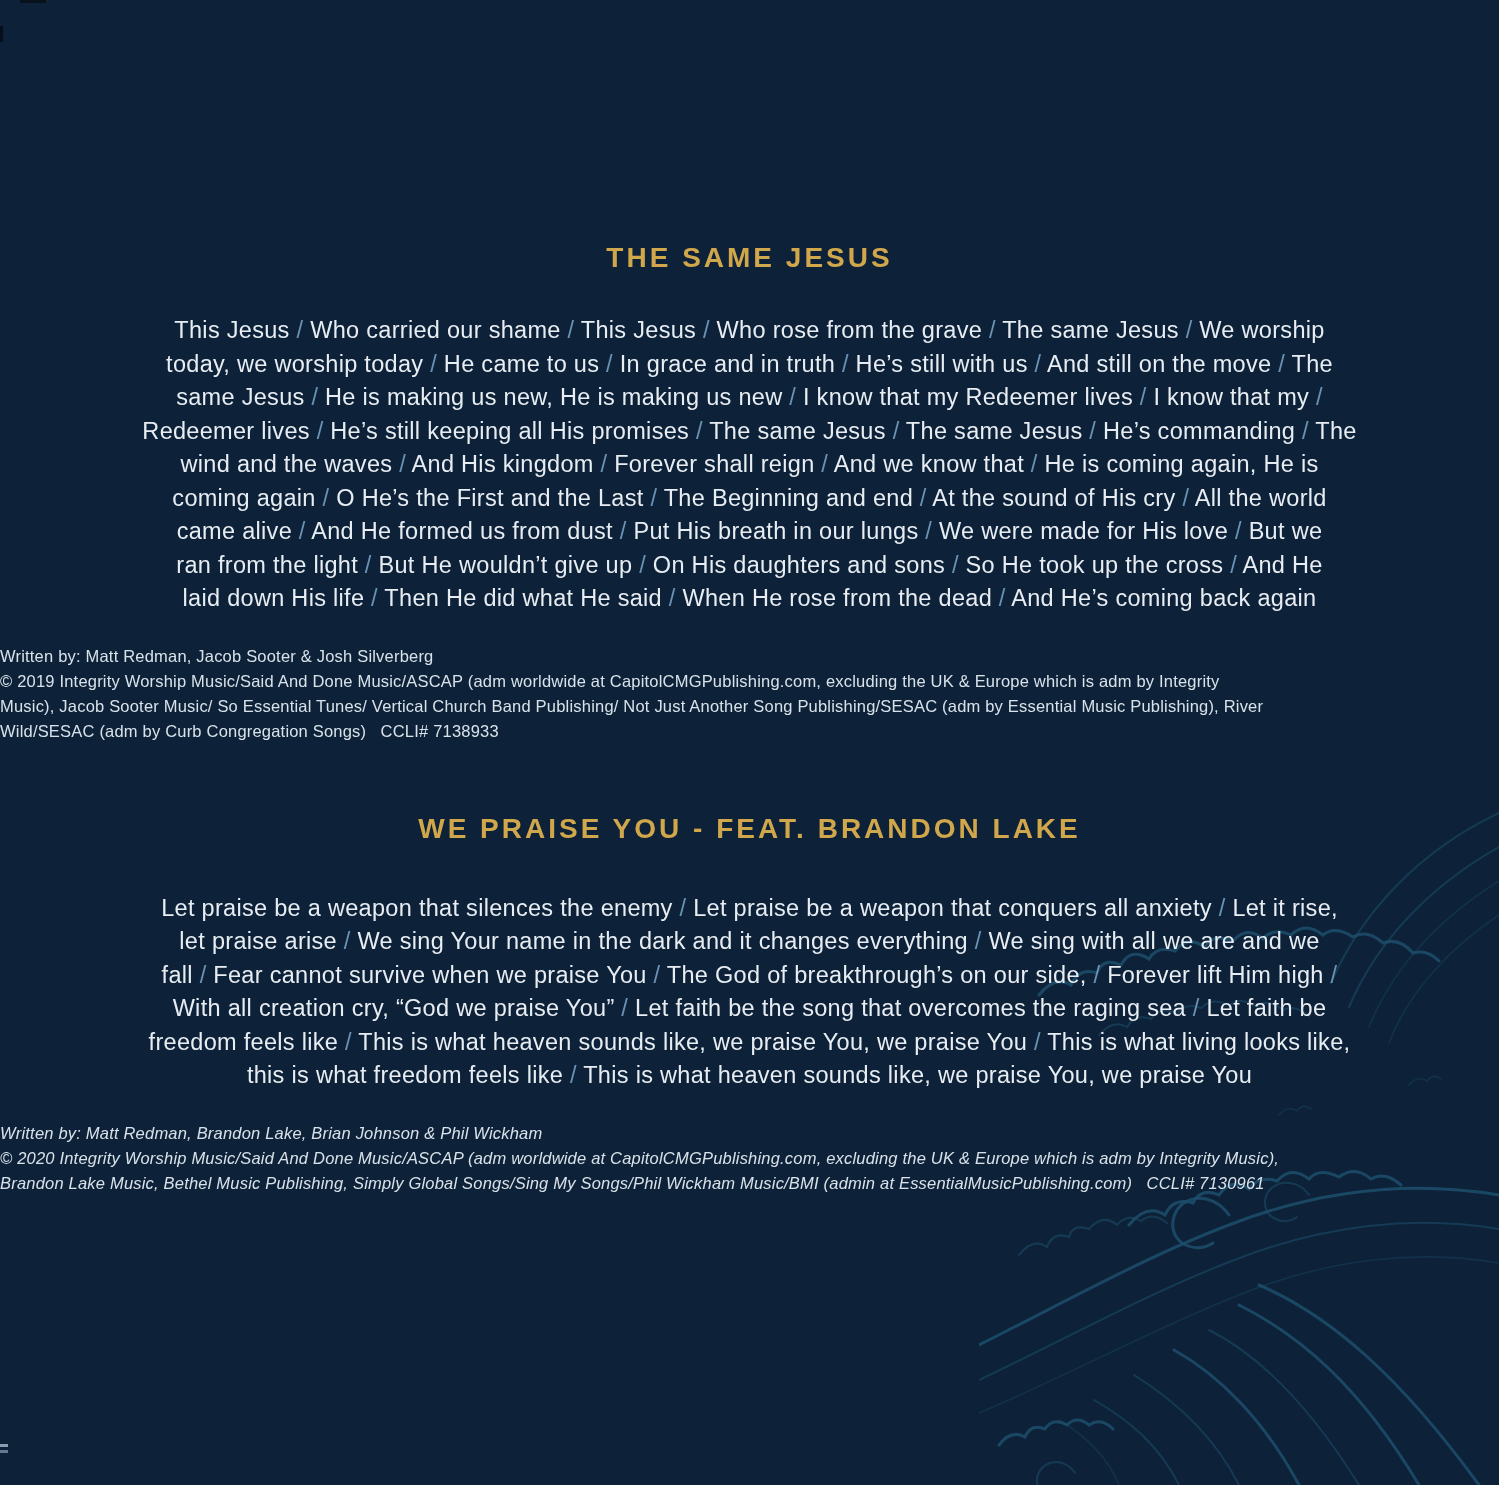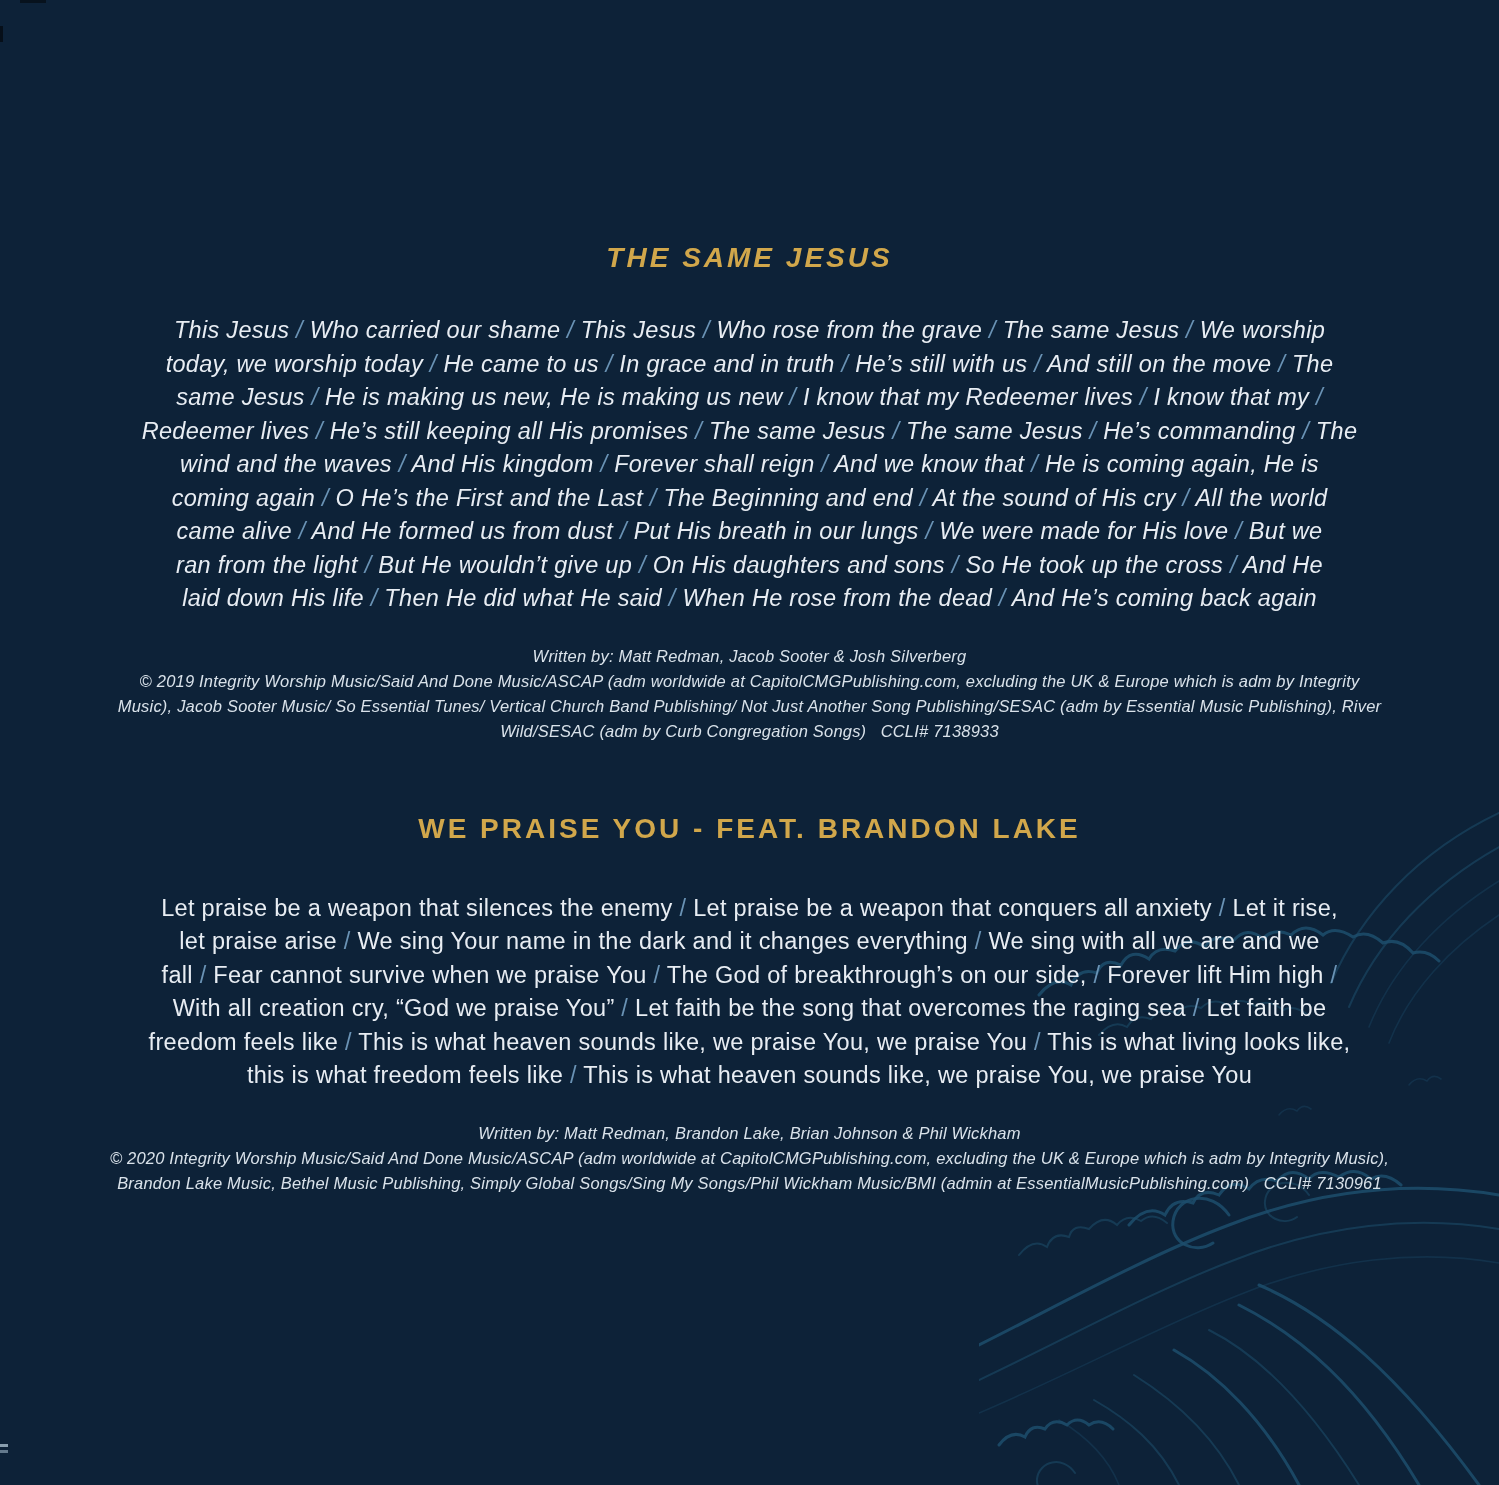--- a/index.html
+++ b/index.html
@@ -26,21 +26,21 @@
     fill: none;
     stroke: #1d4e6c;
     stroke-linecap: round;
   }
   .wave-main   { stroke-width: 3;   opacity: 0.85; }
   .wave-soft   { stroke-width: 2;   opacity: 0.55; }
   .wave-faint  { stroke-width: 1.6; opacity: 0.35; }
 
   .content { position: relative; z-index: 1; }
 
-  .section-1 { padding-top: 240px; font-style: italic; }
+  .section-1 { padding-top: 240px; }
 
   .song-title {
     text-align: center;
     color: #d1a74b;
     font-size: 28px;
     font-weight: bold;
     letter-spacing: 3px;
     line-height: 36px;
   }
 
@@ -53,21 +53,20 @@
     letter-spacing: 0.3px;
     font-weight: normal;
   }
   .lyrics-1 { margin-top: 38px; }
   .lyrics-2 { margin-top: 45px; }
   .lyric-line { white-space: nowrap; }
   .sl { color: #6a93b5; }
 
   .credits {
     width: 100%;
-    text-align: center;
     color: #d9e2ea;
     font-size: 16.5px;
     line-height: 25.3px;
     letter-spacing: 0.2px;
   }
   .credits-1 { margin-top: 28px; }
   .credits-2 { margin-top: 28px; font-style: italic; }
   .credit-line { white-space: nowrap; }
 
   .section-2-title { margin-top: 66px; }

